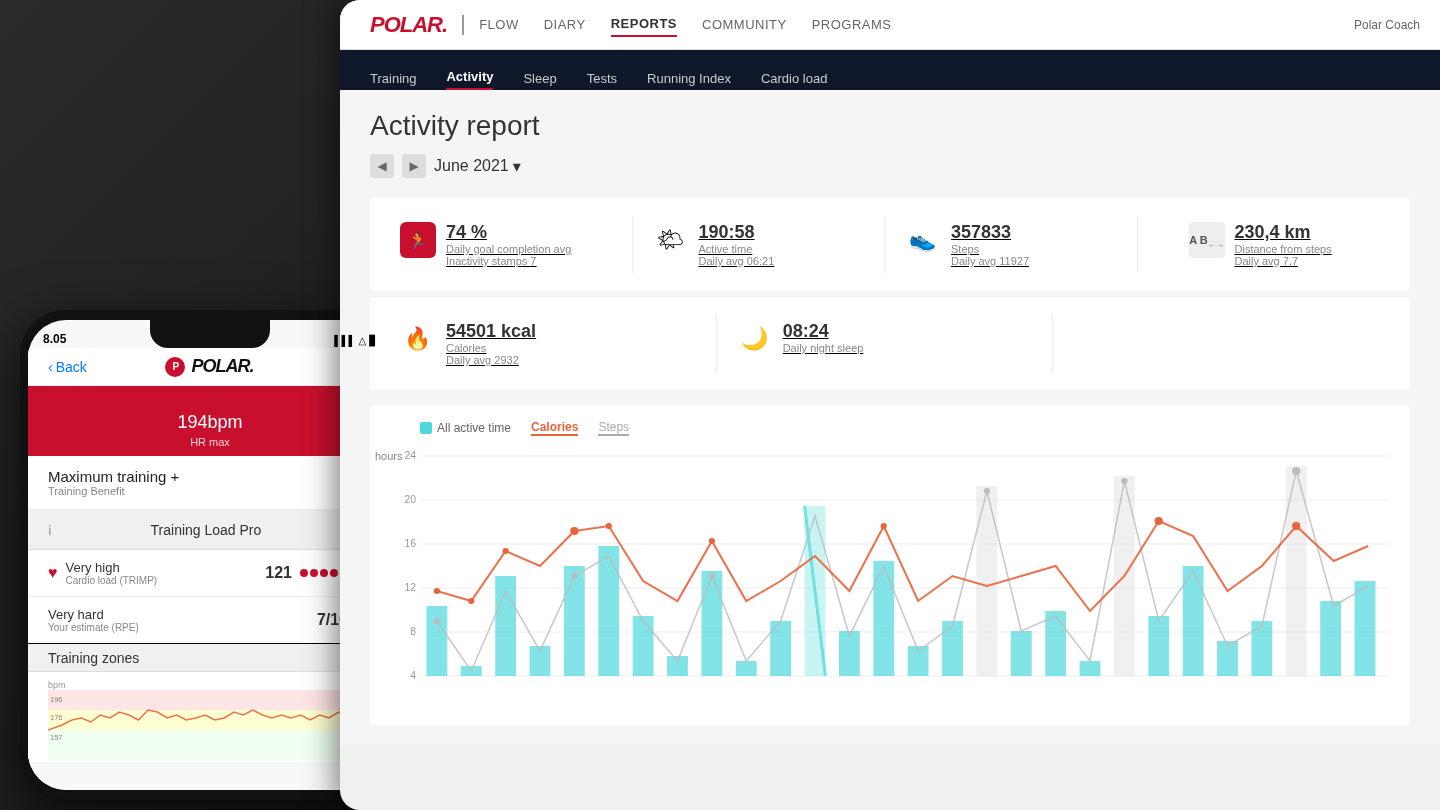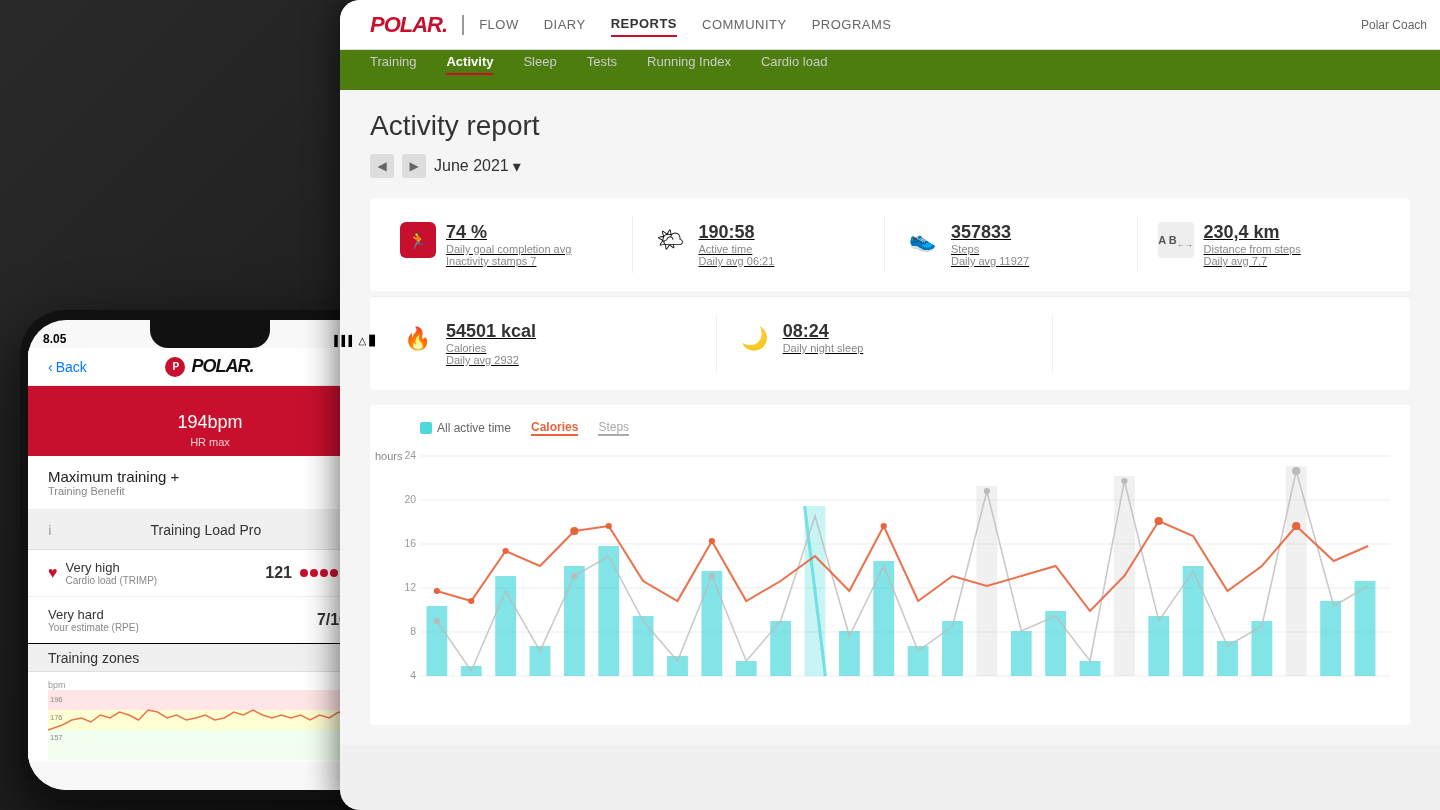--- a/index.html
+++ b/index.html
@@ -85,31 +85,31 @@
     }
 
     .nav-item.active {
       color: #333;
       font-weight: 700;
       border-bottom: 2px solid #c8102e;
     }
 
     .nav-polar-coach {
       position: absolute;
-      right: 13px;
+      right: 20px;
       font-size: 12px;
       color: #666;
     }
 
     
     .sub-nav {
-      background: #4d7c0f;
+      background: #0f172a;
       height: 40px;
       display: flex;
-      align-items: flex-start;
+      align-items: flex-end;
       padding: 0 30px;
       gap: 30px;
     }
 
     .sub-nav-item {
       font-size: 13px;
       color: #ccc;
       cursor: pointer;
       padding: 4px 0;
     }
@@ -193,21 +193,21 @@
       justify-content: center;
       font-size: 18px;
       flex-shrink: 0;
     }
 
     .stat-icon.red { background: #c8102e; color: white; font-size: 14px; }
     .stat-icon.orange { font-size: 22px; }
     .stat-icon.gray { font-size: 22px; }
     .stat-icon.blue-icon { font-size: 22px; color: #4a90e2; }
     .stat-icon.flame { font-size: 22px; color: #ff6600; }
-    .stat-icon.ab { font-size: 12px; color: #333; font-weight: bold; }
+    .stat-icon.ab { font-size: 12px; color: #333; font-weight: bold; margin-left: 31px; }
 
     .stat-text { display: flex; flex-direction: column; text-decoration: underline; }
     .stat-value { font-size: 18px; font-weight: 700; color: #333; }
     .stat-label { font-size: 11px; color: #888; }
     .stat-sub { font-size: 11px; color: #888; }
 
     
     .chart-container {
       background: #fff;
       border-radius: 4px;

